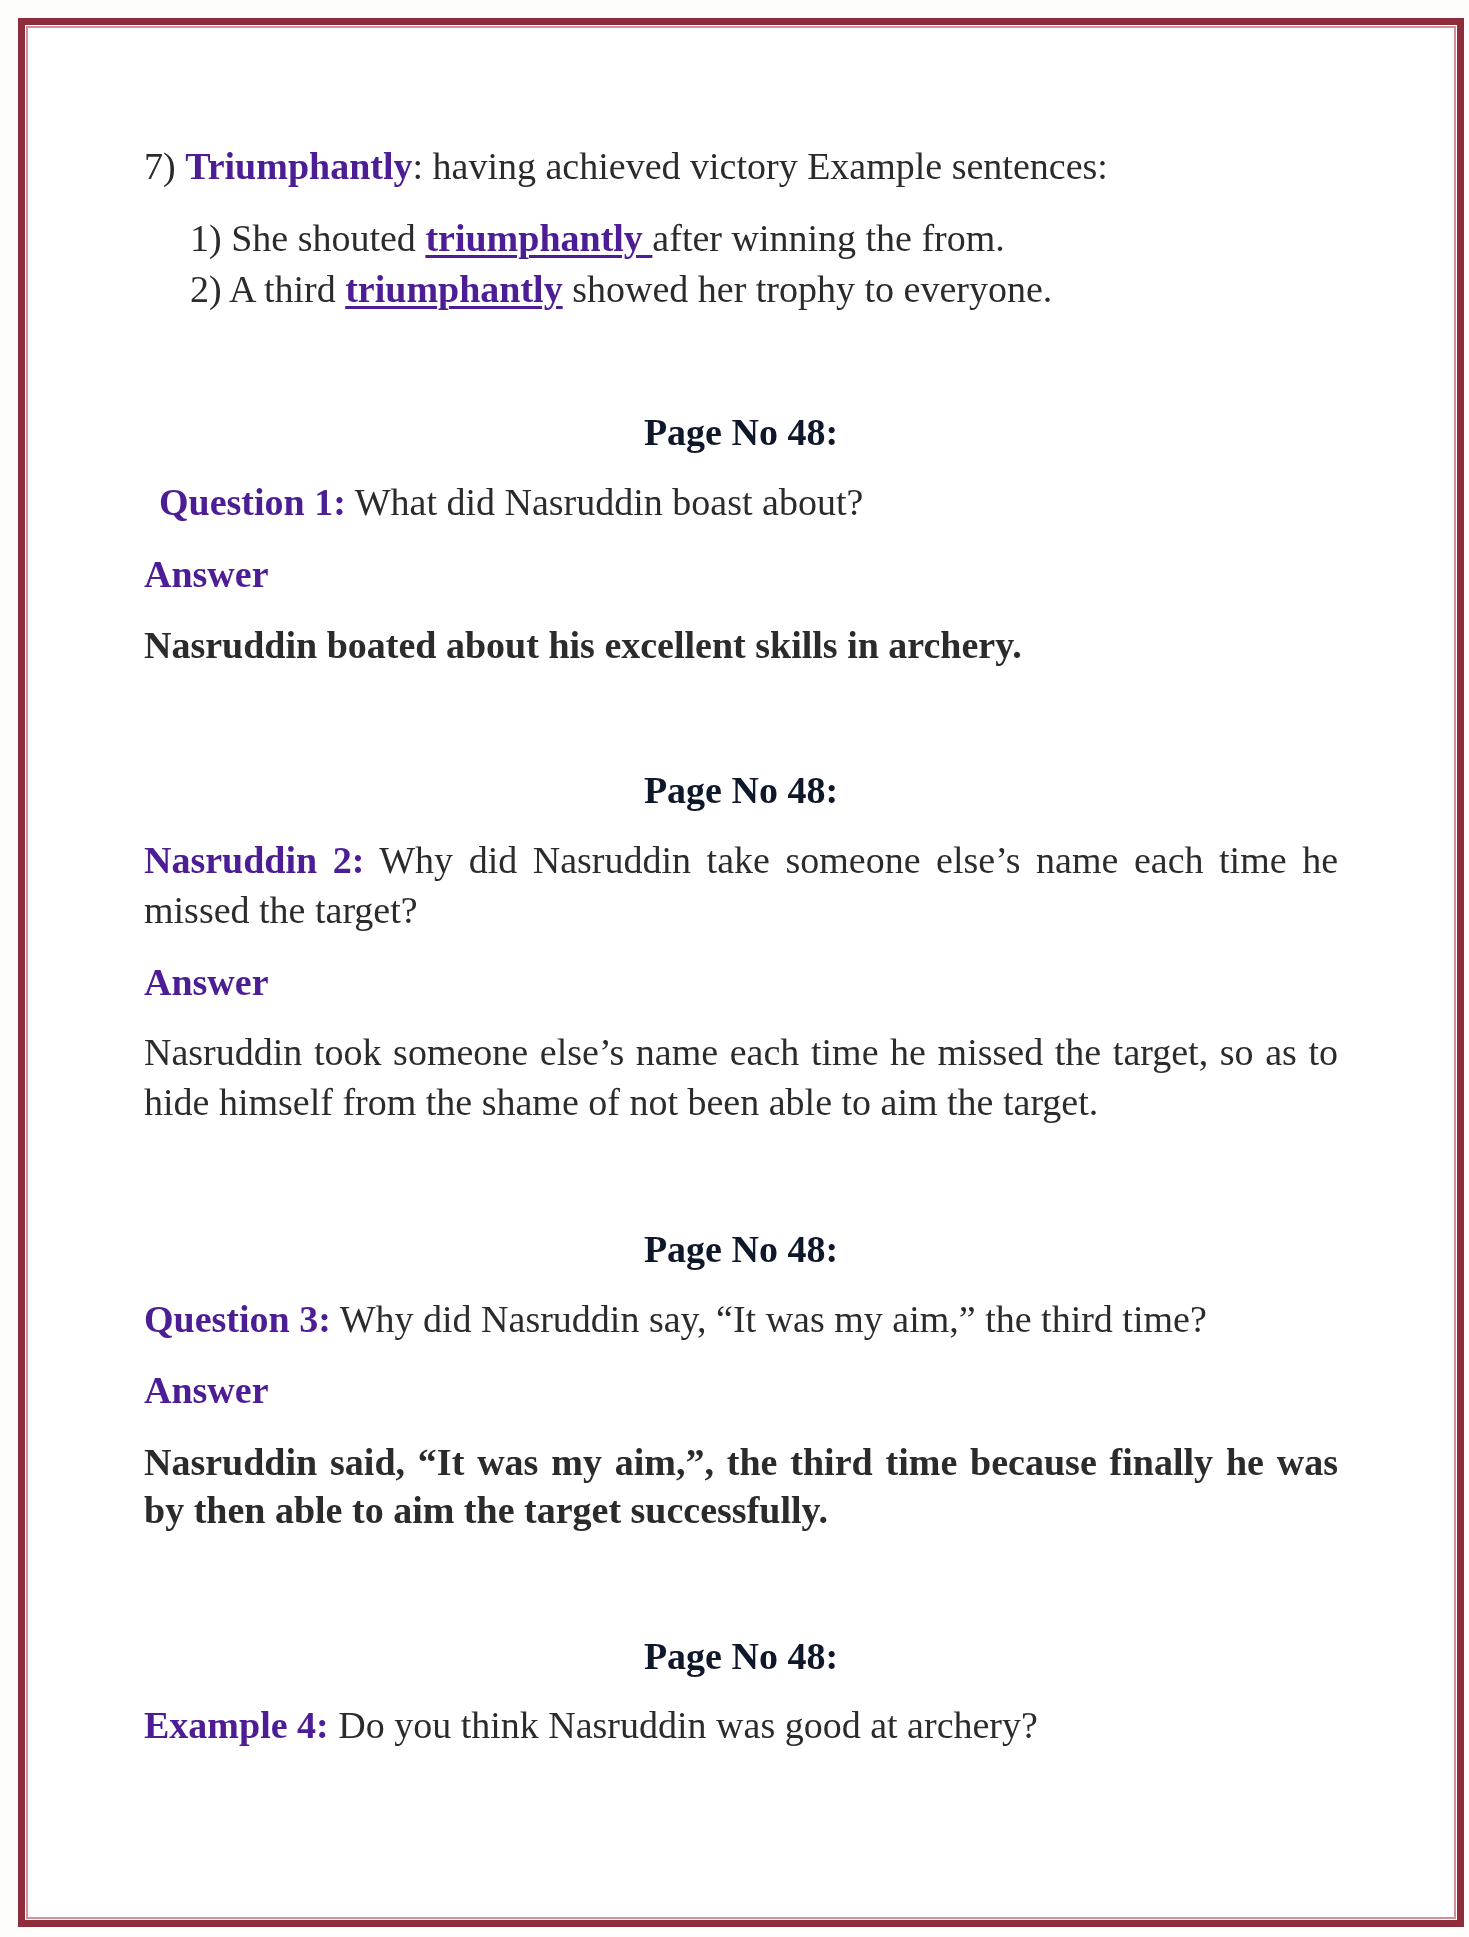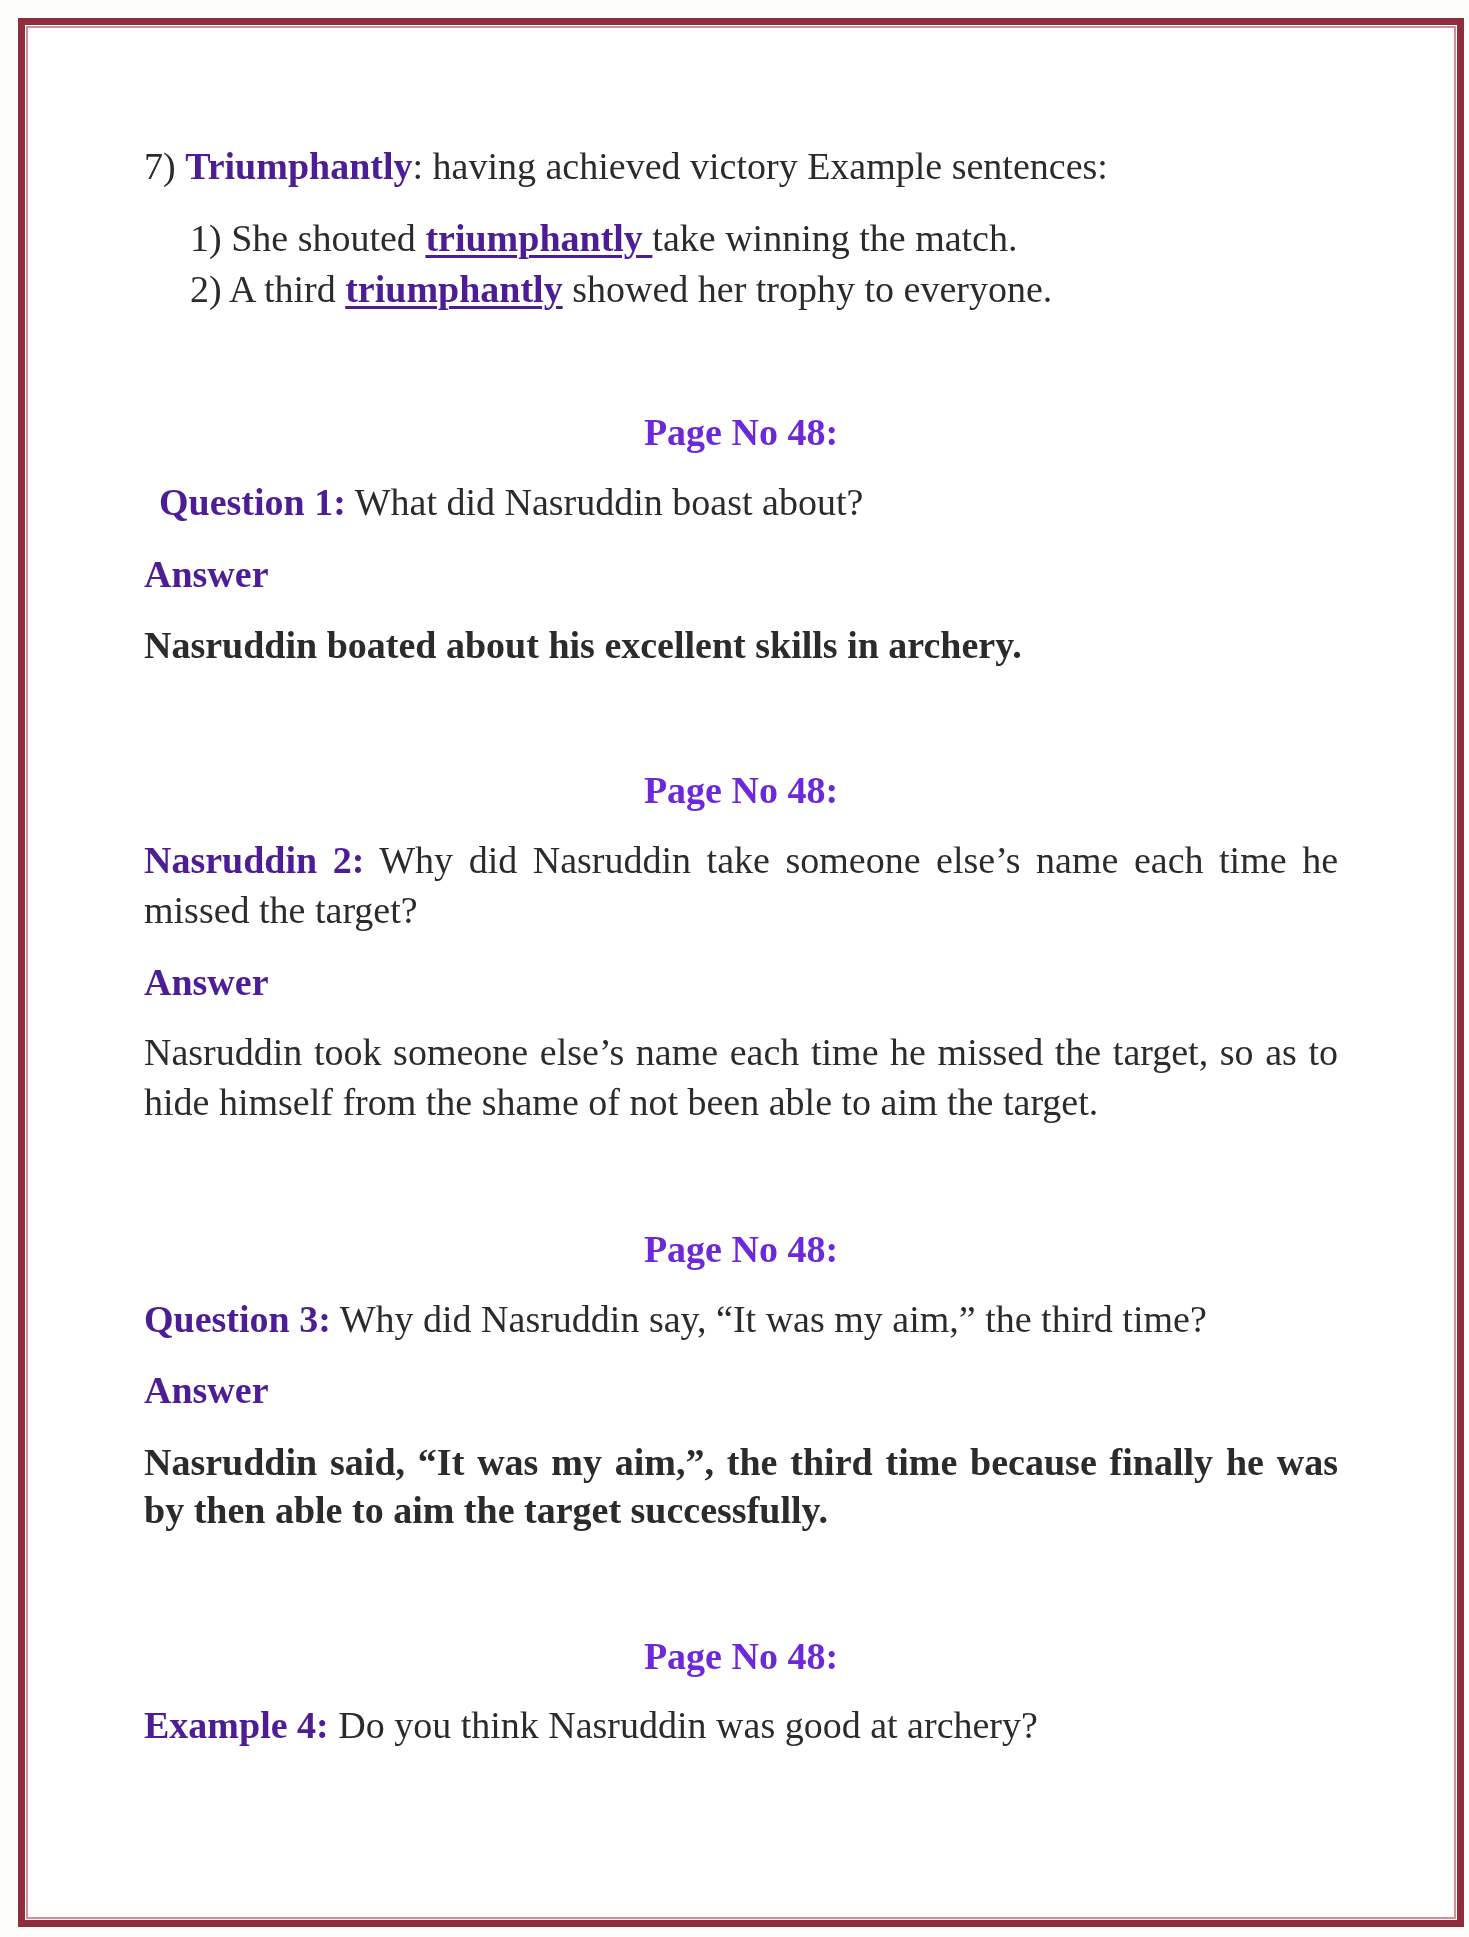--- a/index.html
+++ b/index.html
@@ -25,38 +25,38 @@
   }
   .para {
     position: absolute; left: 144px; width: 1194px; font-size: 38px; line-height: 50px;
     text-align: justify; text-align-last: left;
   }
   .para-tight { line-height: 48px; }
   .b { font-weight: bold; color: #4c1d95; }
   .u { text-decoration: underline; text-decoration-thickness: 3px; text-underline-offset: 4px; }
   .heading {
     position: absolute; left: 18px; width: 1446px; text-align: center;
-    font-size: 38px; line-height: 38px; font-weight: bold; color: #6d28d9;
+    font-size: 38px; line-height: 38px; font-weight: bold; color: #0f172a;
   }
 </style>
 </head>
 <body>
 
 <div class="page-bg"></div>
 <div class="frame-outer"></div>
 <div class="frame-inner"></div>
 
 <div class="line" style="left:144px; top:147px;">
   <span>7)</span>
   <span class="b">Triumphantly</span><span>: having achieved victory Example sentences:</span>
 </div>
 
 <div class="line" style="left:190px; top:219px;">
   <span>1)</span>
-  <span>She shouted </span><span class="b u">triumphantly </span><span>take winning the match.</span>
+  <span>She shouted </span><span class="b u">triumphantly </span><span>after winning the from.</span>
 </div>
 
 <div class="line" style="left:190px; top:270px;">
   <span>2)</span>
   <span>A third </span><span class="b u">triumphantly</span><span> showed her trophy to everyone.</span>
 </div>
 
 <div class="heading" style="top:413px;">Page No 48:</div>
 <div class="line" style="left:144px; top:483px;margin-left:15px;">
   <span class="b">Question 1:</span><span> What did Nasruddin boast about?</span>

